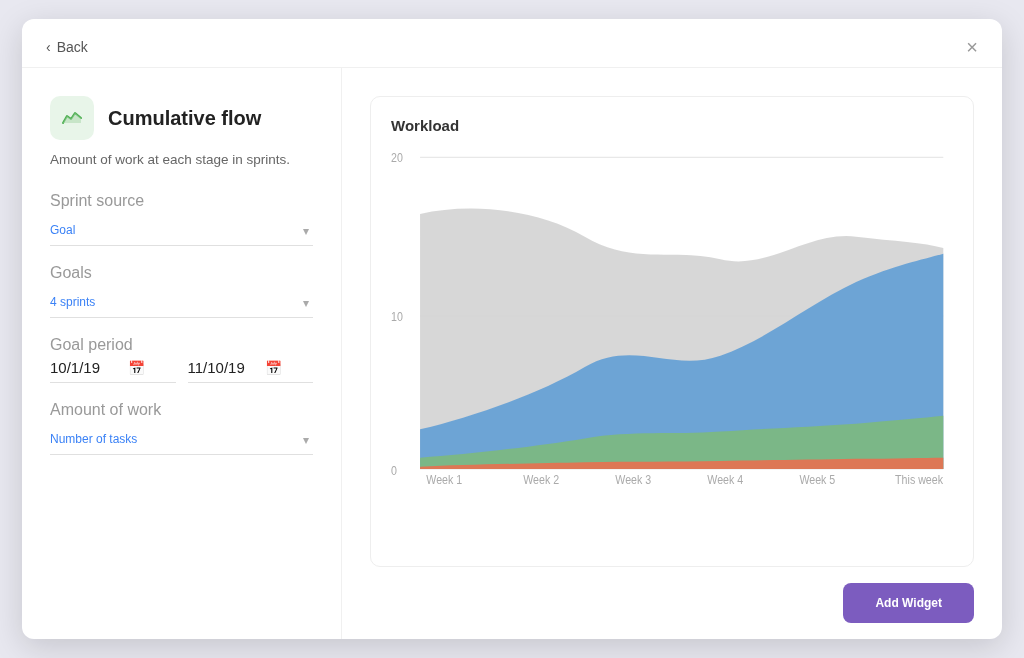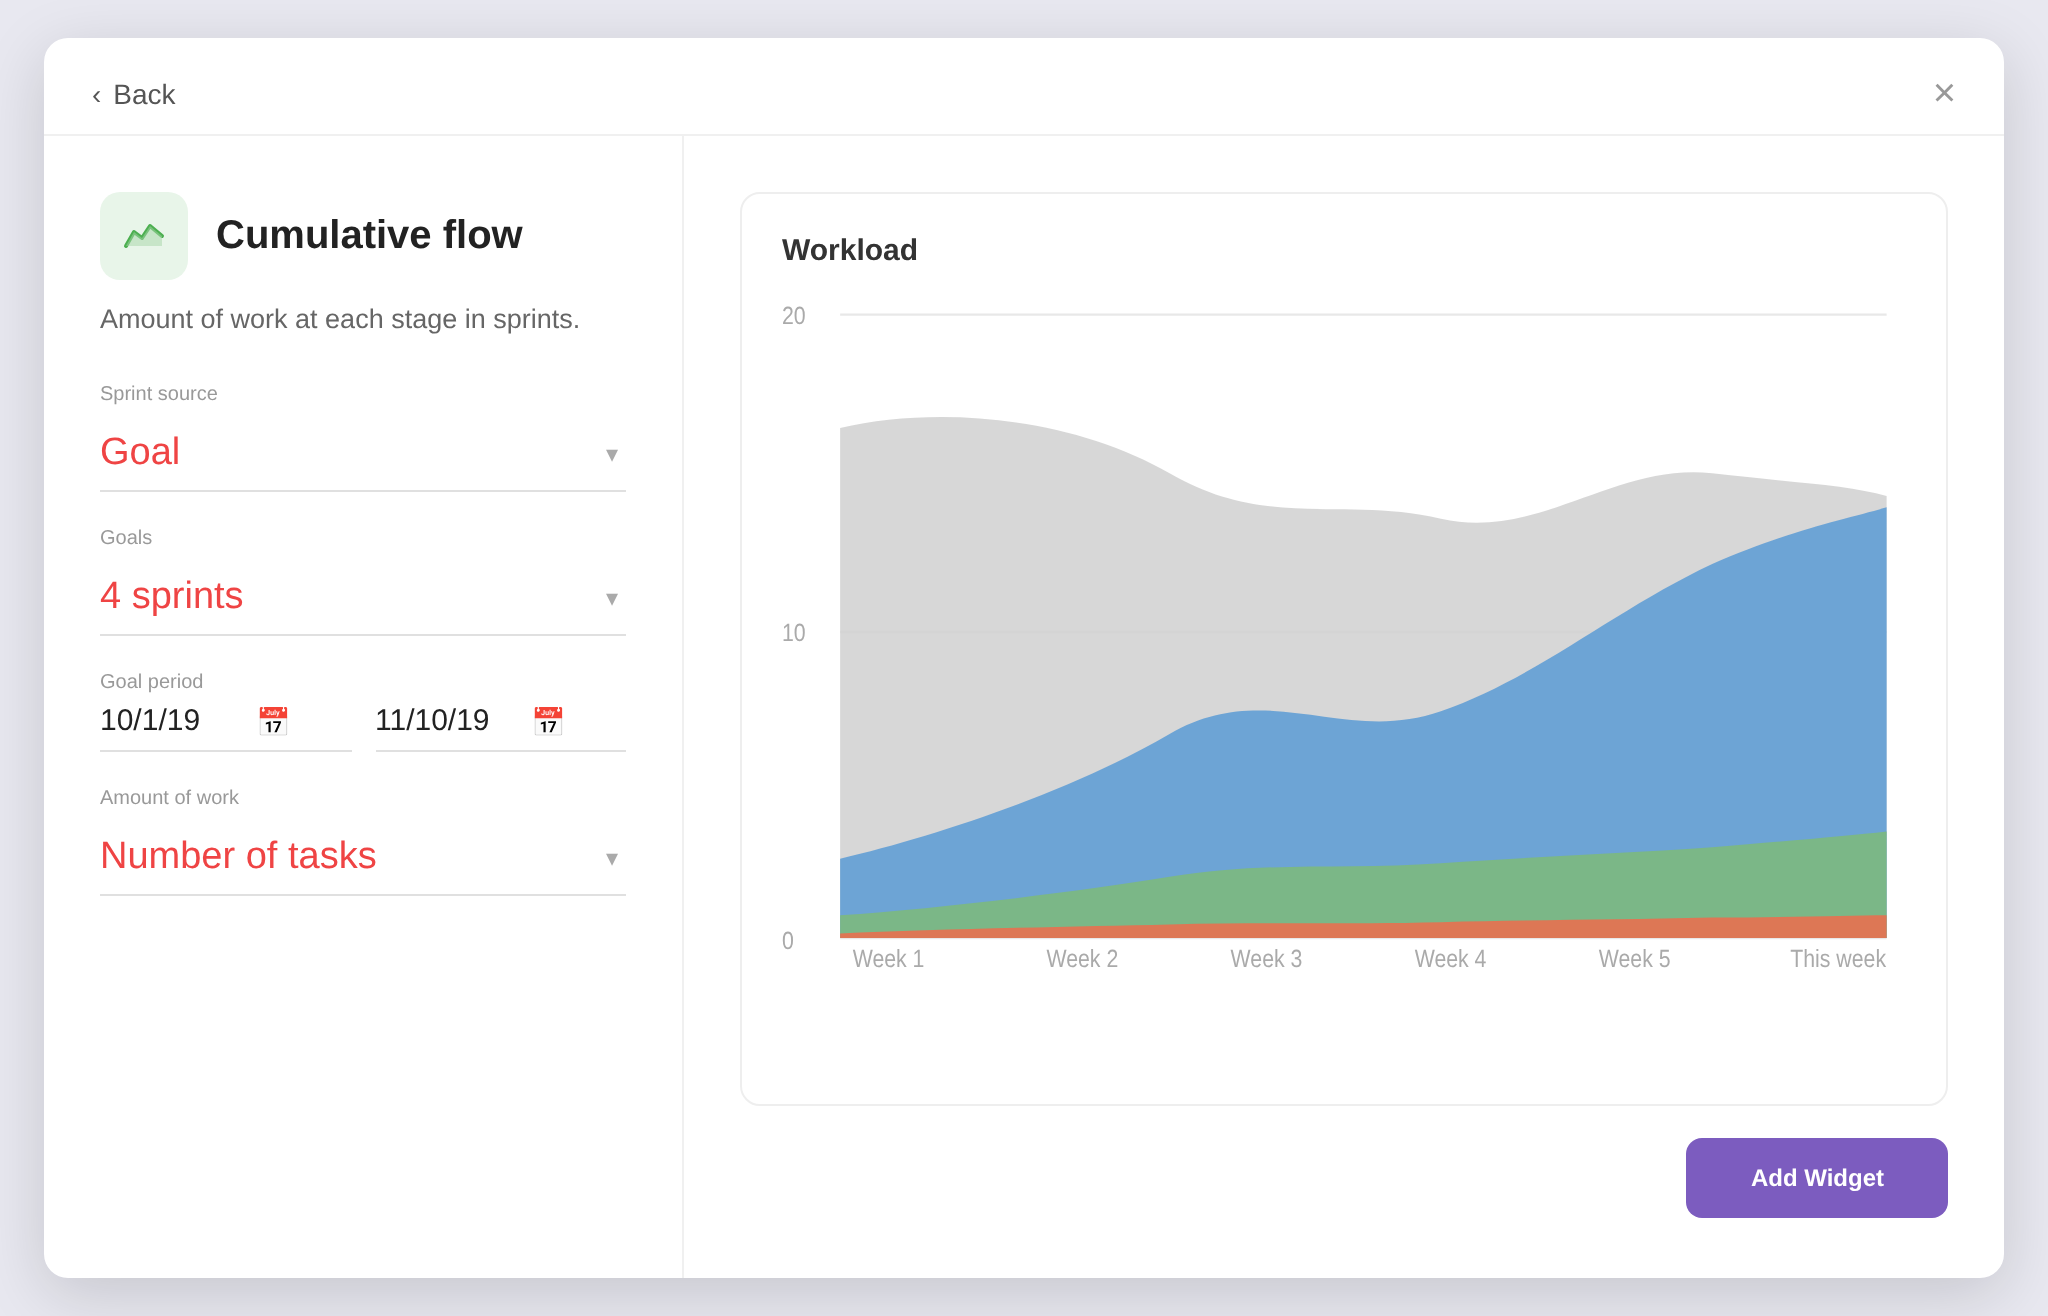--- a/index.html
+++ b/index.html
@@ -83,35 +83,35 @@
     .widget-desc {
       font-size: 13.5px;
       color: #666;
       margin-bottom: 22px;
       line-height: 1.5;
     }
     .form-group {
       margin-bottom: 18px;
     }
     .form-label {
-      font-size: 10px;
+      font-size: 16px;
       color: #999;
       margin-bottom: 5px;
       display: block;
     }
     .select-wrapper {
       position: relative;
     }
     .select-wrapper select {
       width: 100%;
       padding: 8px 10px 8px 0;
       border: none;
       border-bottom: 1.5px solid #e0e0e0;
-      font-size: 19px;
-      color: #ef4444;
+      font-size: 12px;
+      color: #3b82f6;
       background: transparent;
       appearance: none;
       cursor: pointer;
       outline: none;
     }
     .select-arrow {
       position: absolute;
       right: 4px;
       top: 50%;
       transform: translateY(-50%);
@@ -168,21 +168,21 @@
       height: 17px;
       background: #fff;
       border-radius: 50%;
       position: absolute;
       top: 2px;
       right: 2px;
       box-shadow: 0 1px 3px rgba(0,0,0,0.2);
     }
     .main-content {
       flex: 1;
-      padding: 28px 28px 30px 28px;
+      padding: 28px 28px 16px 28px;
       display: flex;
       flex-direction: column;
     }
     .chart-container {
       background: #fff;
       border: 1px solid #eee;
       border-radius: 10px;
       padding: 20px 20px 14px 20px;
       flex: 1;
     }

